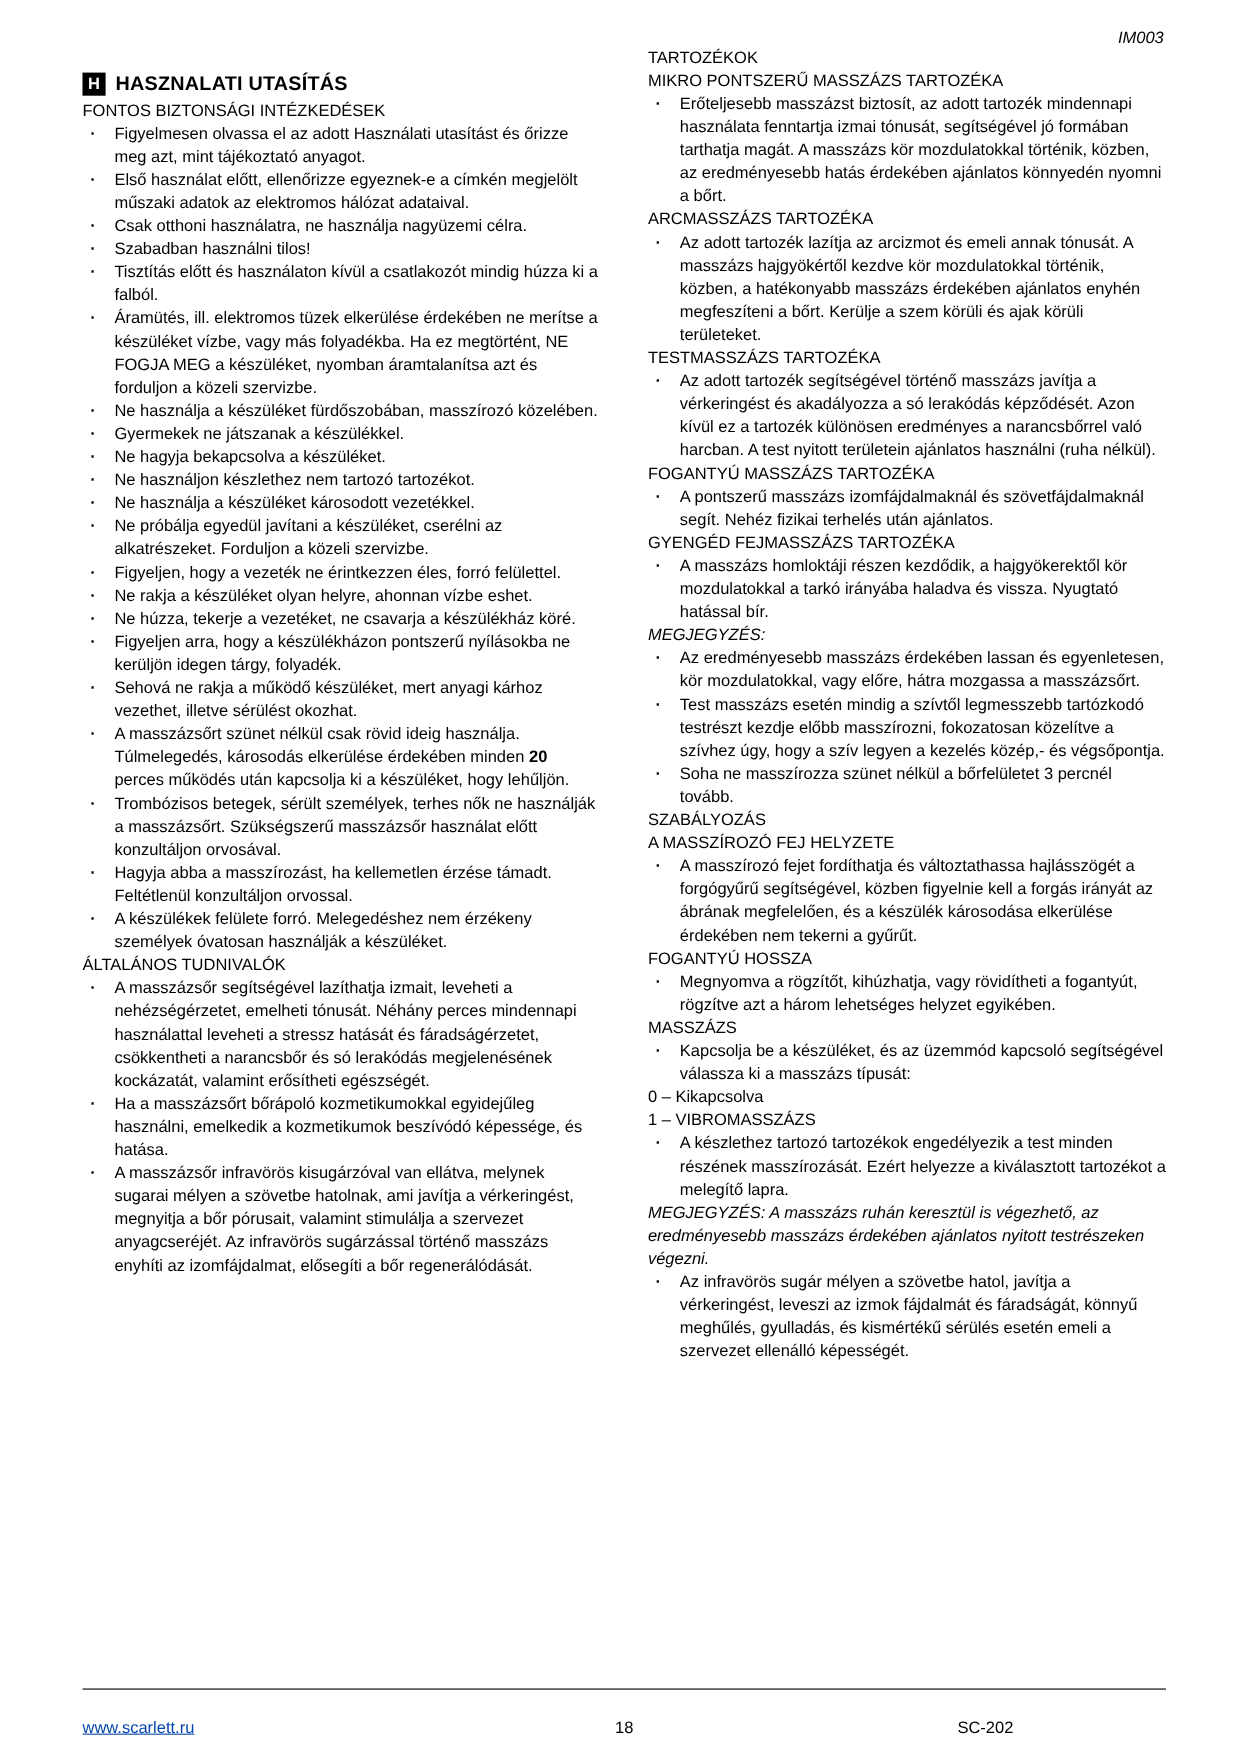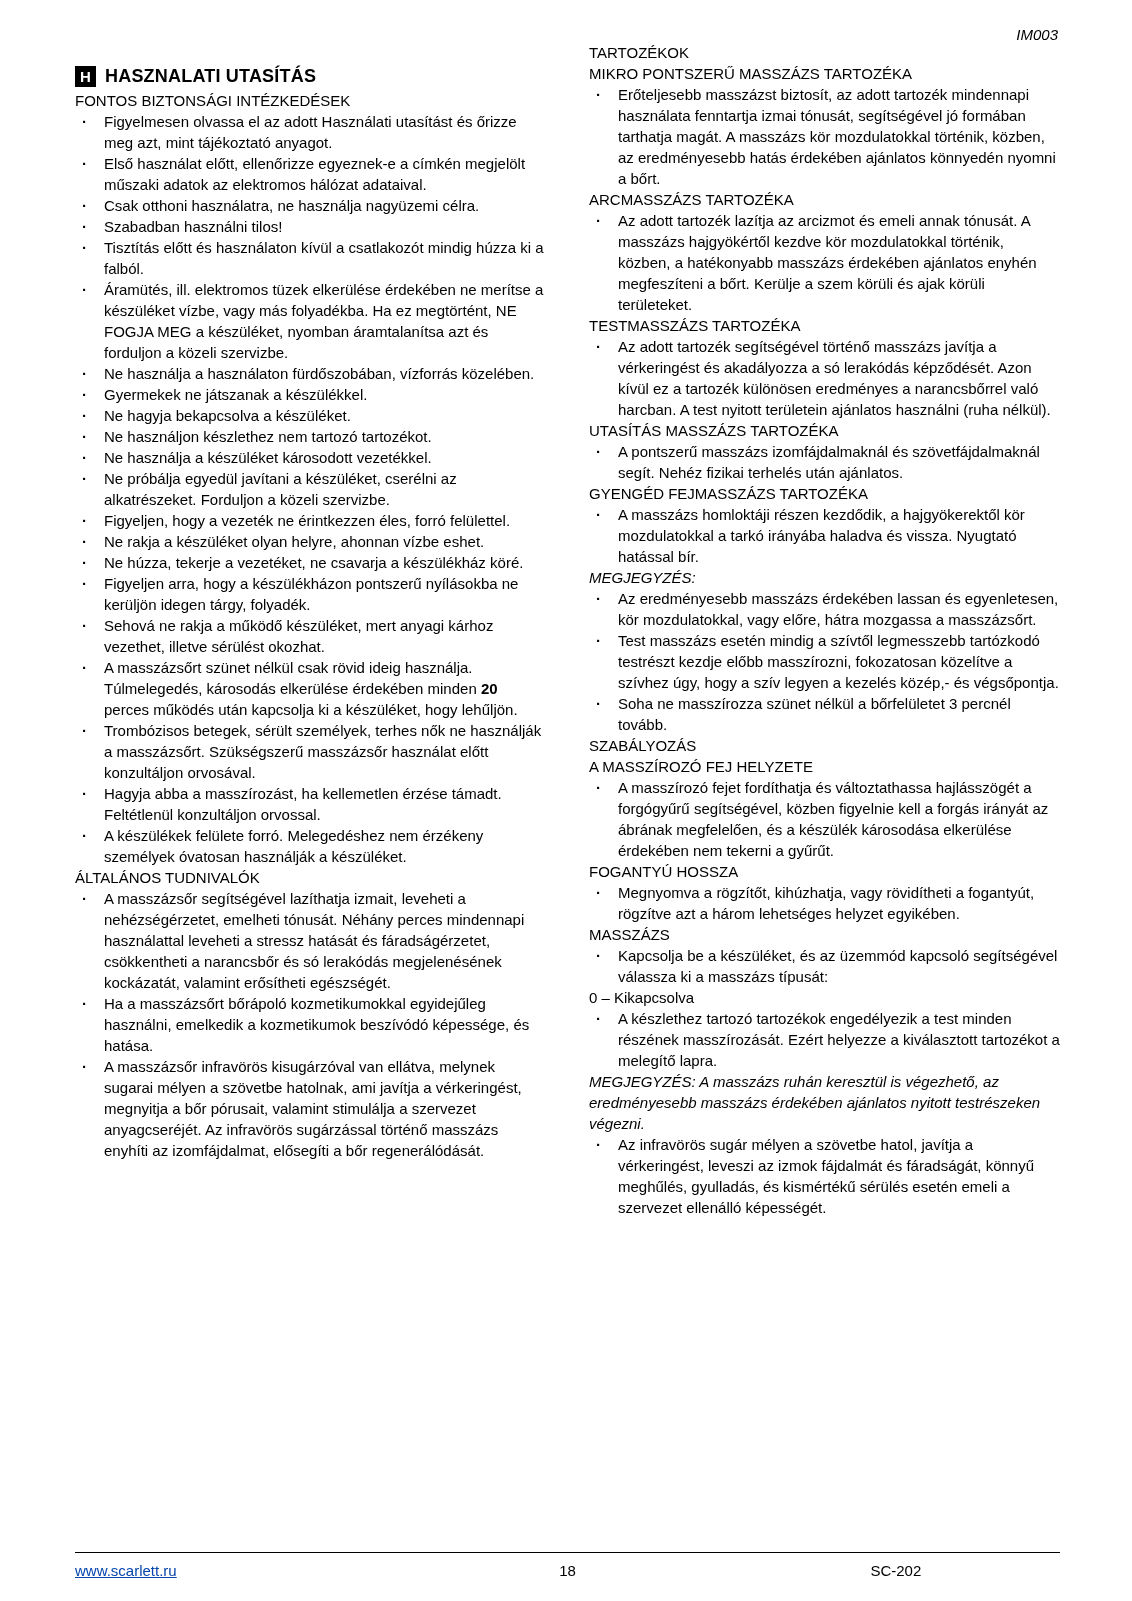--- a/index.html
+++ b/index.html
@@ -36,21 +36,21 @@
   .p  { }
   .pi { font-style: italic; }
   .bold { font-weight: bold; }
 
   .bullet-item { display: flex; }
   .bullet-dot  { flex: none; width: 22px; padding-left: 7px; font-weight: bold; }
   .bullet-text { flex: 1; min-width: 0; }
 
   .footer {
     position: absolute; left: 75px; right: 72px; bottom: 20px;
-    border-top: 1px solid #000; padding-top: 7px;
+    border-top: 1px solid #000; padding-top: 24px;
     display: flex; align-items: baseline; font-size: 15px;
   }
   .footer > * { flex: 1; }
   .footer-link { text-decoration: underline; cursor: pointer; }
   .footer-page { text-align: center; }
   .footer-model { text-align: center; }
 </style>
 </head>
 <body>
 
@@ -82,21 +82,21 @@
       <div class="bullet-item">
         <span class="bullet-dot">·</span>
         <span class="bullet-text"><span>Tisztítás előtt és használaton kívül a csatlakozót mindig húzza ki a falból.</span></span>
       </div>
       <div class="bullet-item">
         <span class="bullet-dot">·</span>
         <span class="bullet-text"><span>Áramütés, ill. elektromos tüzek elkerülése érdekében ne merítse a készüléket vízbe, vagy más folyadékba. Ha ez megtörtént, NE FOGJA MEG a készüléket, nyomban áramtalanítsa azt és forduljon a közeli szervizbe.</span></span>
       </div>
       <div class="bullet-item">
         <span class="bullet-dot">·</span>
-        <span class="bullet-text"><span>Ne használja a használaton fürdőszobában, vízforrás közelében.</span></span>
+        <span class="bullet-text"><span>Ne használja a készüléket fürdőszobában, masszírozó közelében.</span></span>
       </div>
       <div class="bullet-item">
         <span class="bullet-dot">·</span>
         <span class="bullet-text"><span>Gyermekek ne játszanak a készülékkel.</span></span>
       </div>
       <div class="bullet-item">
         <span class="bullet-dot">·</span>
         <span class="bullet-text"><span>Ne hagyja bekapcsolva a készüléket.</span></span>
       </div>
       <div class="bullet-item">
@@ -171,21 +171,21 @@
       <div class="h3"><span>ARCMASSZÁZS TARTOZÉKA</span></div>
       <div class="bullet-item">
         <span class="bullet-dot">·</span>
         <span class="bullet-text"><span>Az adott tartozék lazítja az arcizmot és emeli annak tónusát. A masszázs hajgyökértől kezdve kör mozdulatokkal történik, közben, a hatékonyabb masszázs érdekében ajánlatos enyhén megfeszíteni a bőrt. Kerülje a szem körüli és ajak körüli területeket.</span></span>
       </div>
       <div class="h3"><span>TESTMASSZÁZS TARTOZÉKA</span></div>
       <div class="bullet-item">
         <span class="bullet-dot">·</span>
         <span class="bullet-text"><span>Az adott tartozék segítségével történő masszázs javítja a vérkeringést és akadályozza a só lerakódás képződését. Azon kívül ez a tartozék különösen eredményes a narancsbőrrel való harcban. A test nyitott területein ajánlatos használni (ruha nélkül).</span></span>
       </div>
-      <div class="h3"><span>UTASÍTÁS MASSZÁZS TARTOZÉKA</span></div>
+      <div class="h3"><span>FOGANTYÚ MASSZÁZS TARTOZÉKA</span></div>
       <div class="bullet-item">
         <span class="bullet-dot">·</span>
         <span class="bullet-text"><span>A pontszerű masszázs izomfájdalmaknál és szövetfájdalmaknál segít. Nehéz fizikai terhelés után ajánlatos.</span></span>
       </div>
       <div class="h3"><span>GYENGÉD FEJMASSZÁZS TARTOZÉKA</span></div>
       <div class="bullet-item">
         <span class="bullet-dot">·</span>
         <span class="bullet-text"><span>A masszázs homloktáji részen kezdődik, a hajgyökerektől kör mozdulatokkal a tarkó irányába haladva és vissza. Nyugtató hatással bír.</span></span>
       </div>
       <div class="h3i"><span>MEGJEGYZÉS:</span></div>
@@ -211,20 +211,21 @@
       <div class="bullet-item">
         <span class="bullet-dot">·</span>
         <span class="bullet-text"><span>Megnyomva a rögzítőt, kihúzhatja, vagy rövidítheti a fogantyút, rögzítve azt a három lehetséges helyzet egyikében.</span></span>
       </div>
       <div class="h2"><span>MASSZÁZS</span></div>
       <div class="bullet-item">
         <span class="bullet-dot">·</span>
         <span class="bullet-text"><span>Kapcsolja be a készüléket, és az üzemmód kapcsoló segítségével válassza ki a masszázs típusát:</span></span>
       </div>
       <div class="p"><span>0 – Kikapcsolva</span></div>
+      <div class="p"><span>1 – VIBROMASSZÁZS</span></div>
       <div class="bullet-item">
         <span class="bullet-dot">·</span>
         <span class="bullet-text"><span>A készlethez tartozó tartozékok engedélyezik a test minden részének masszírozását. Ezért helyezze a kiválasztott tartozékot a melegítő lapra.</span></span>
       </div>
       <div class="pi"><span>MEGJEGYZÉS: A masszázs ruhán keresztül is végezhető, az eredményesebb masszázs érdekében ajánlatos nyitott testrészeken végezni.</span></div>
       <div class="bullet-item">
         <span class="bullet-dot">·</span>
         <span class="bullet-text"><span>Az infravörös sugár mélyen a szövetbe hatol, javítja a vérkeringést, leveszi az izmok fájdalmát és fáradságát, könnyű meghűlés, gyulladás, és kismértékű sérülés esetén emeli a szervezet ellenálló képességét.</span></span>
       </div>
     </div>

